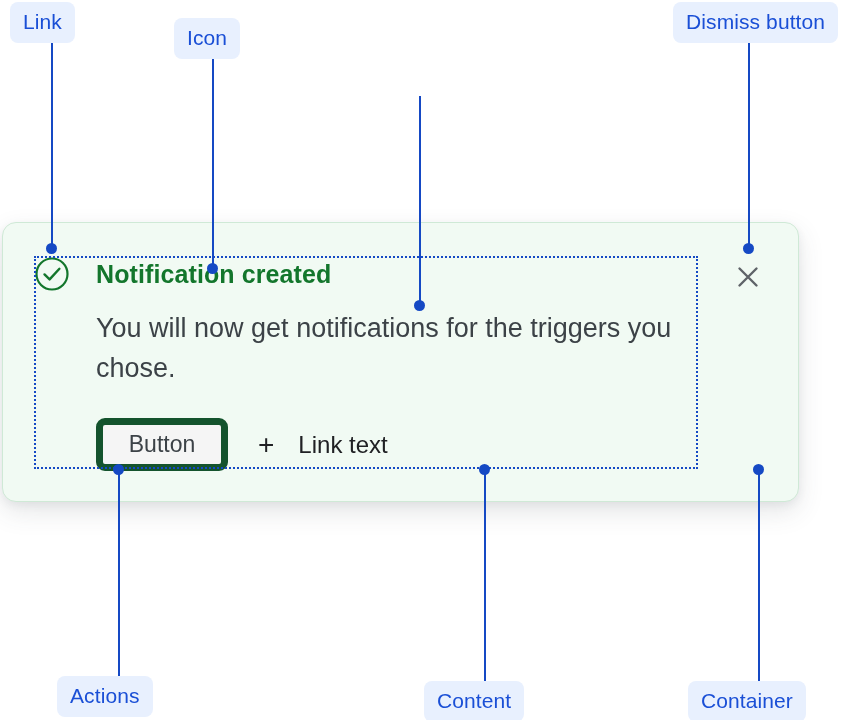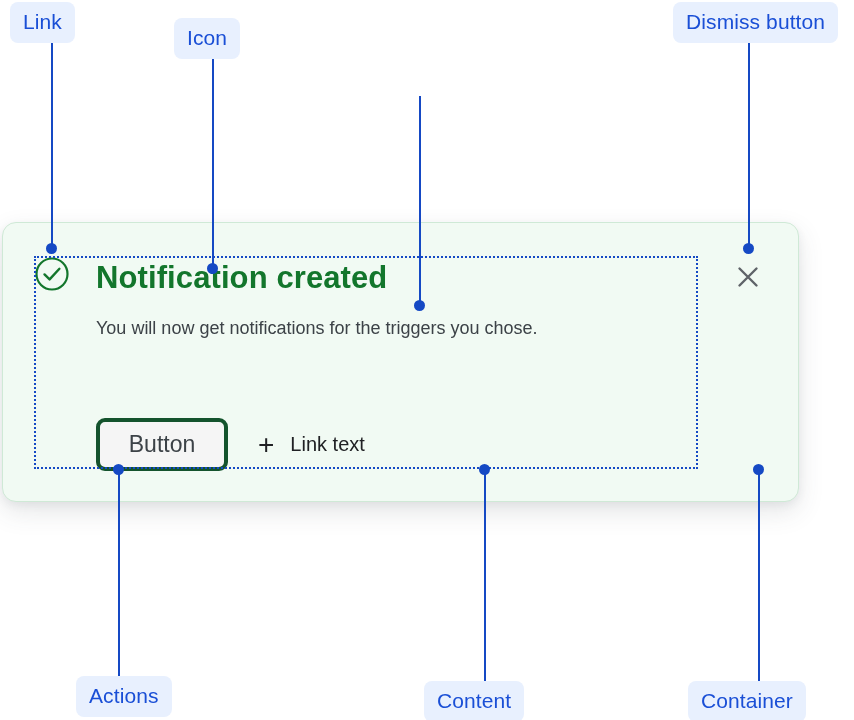--- a/index.html
+++ b/index.html
@@ -74,76 +74,76 @@
     top: 256px;
     width: 36px;
     height: 36px;
     z-index: 20;
   }
 
   .card-title {
     position: absolute;
     left: 96px;
     top: 260px;
-    font-size: 31px;
+    font-size: 25px;
     font-weight: bold;
     color: #13762c;
     letter-spacing: 0.1px;
     z-index: 20;
   }
 
   .card-desc {
     position: absolute;
     left: 96px;
     top: 308px;
     width: 600px;
-    font-size: 18px;
+    font-size: 27px;
     line-height: 40px;
     color: #3c4247;
     z-index: 20;
   }
 
   .card-actions {
     position: absolute;
     left: 96px;
     top: 418px;
     display: flex;
     align-items: center;
     z-index: 20;
   }
 
   .action-button {
     box-sizing: border-box;
     min-width: 132px;
     height: 53px;
     padding: 0 22px;
     background: #f5f5f5;
-    border: 4px solid #14532d;
+    border: 7px solid #14532d;
     border-radius: 9px;
     font-family: "Liberation Sans", sans-serif;
     font-size: 23px;
     color: #3c4247;
     cursor: pointer;
     display: flex;
     align-items: center;
     justify-content: center;
   }
 
   .action-plus {
     font-size: 28px;
     color: #202124;
     margin-left: 30px;
     line-height: 1;
     font-weight: 500;
   }
 
   .action-link {
-    font-size: 20px;
+    font-size: 24px;
     color: #202124;
-    margin-left: 16px;
+    margin-left: 24px;
     cursor: pointer;
   }
 
   .dismiss-button {
     position: absolute;
     left: 730px;
     top: 259px;
     width: 36px;
     height: 36px;
     display: flex;
@@ -206,20 +206,20 @@
     <div class="anno-line" style="left: 212px; top: 56px; height: 212px;"></div>
     <div class="anno-dot" style="left: 207px; top: 263px;"></div>
     <div class="anno-pill" style="left: 174px; top: 18px;">Icon</div>
     <div class="anno-line" style="left: 419px; top: 96px; height: 209px;"></div>
     <div class="anno-dot" style="left: 414px; top: 300px;"></div>
     <div class="anno-line" style="left: 748px; top: 40px; height: 208px;"></div>
     <div class="anno-dot" style="left: 743px; top: 243px;"></div>
     <div class="anno-pill" style="left: 641px; top: 2px; margin-left: 32px;">Dismiss button</div>
     <div class="anno-line" style="left: 118px; top: 469px; height: 207px;"></div>
     <div class="anno-dot" style="left: 113px; top: 464px;"></div>
-    <div class="anno-pill" style="left: 57px; top: 676px; margin-left: 19px;">Actions</div>
+    <div class="anno-pill" style="left: 57px; top: 676px;">Actions</div>
     <div class="anno-line" style="left: 484px; top: 469px; height: 212px;"></div>
     <div class="anno-dot" style="left: 479px; top: 464px;"></div>
     <div class="anno-pill" style="left: 424px; top: 681px;">Content</div>
     <div class="anno-line" style="left: 758px; top: 469px; height: 212px;"></div>
     <div class="anno-dot" style="left: 753px; top: 464px;"></div>
     <div class="anno-pill" style="left: 688px; top: 681px;">Container</div>
   </div>
 
 </body></html>

